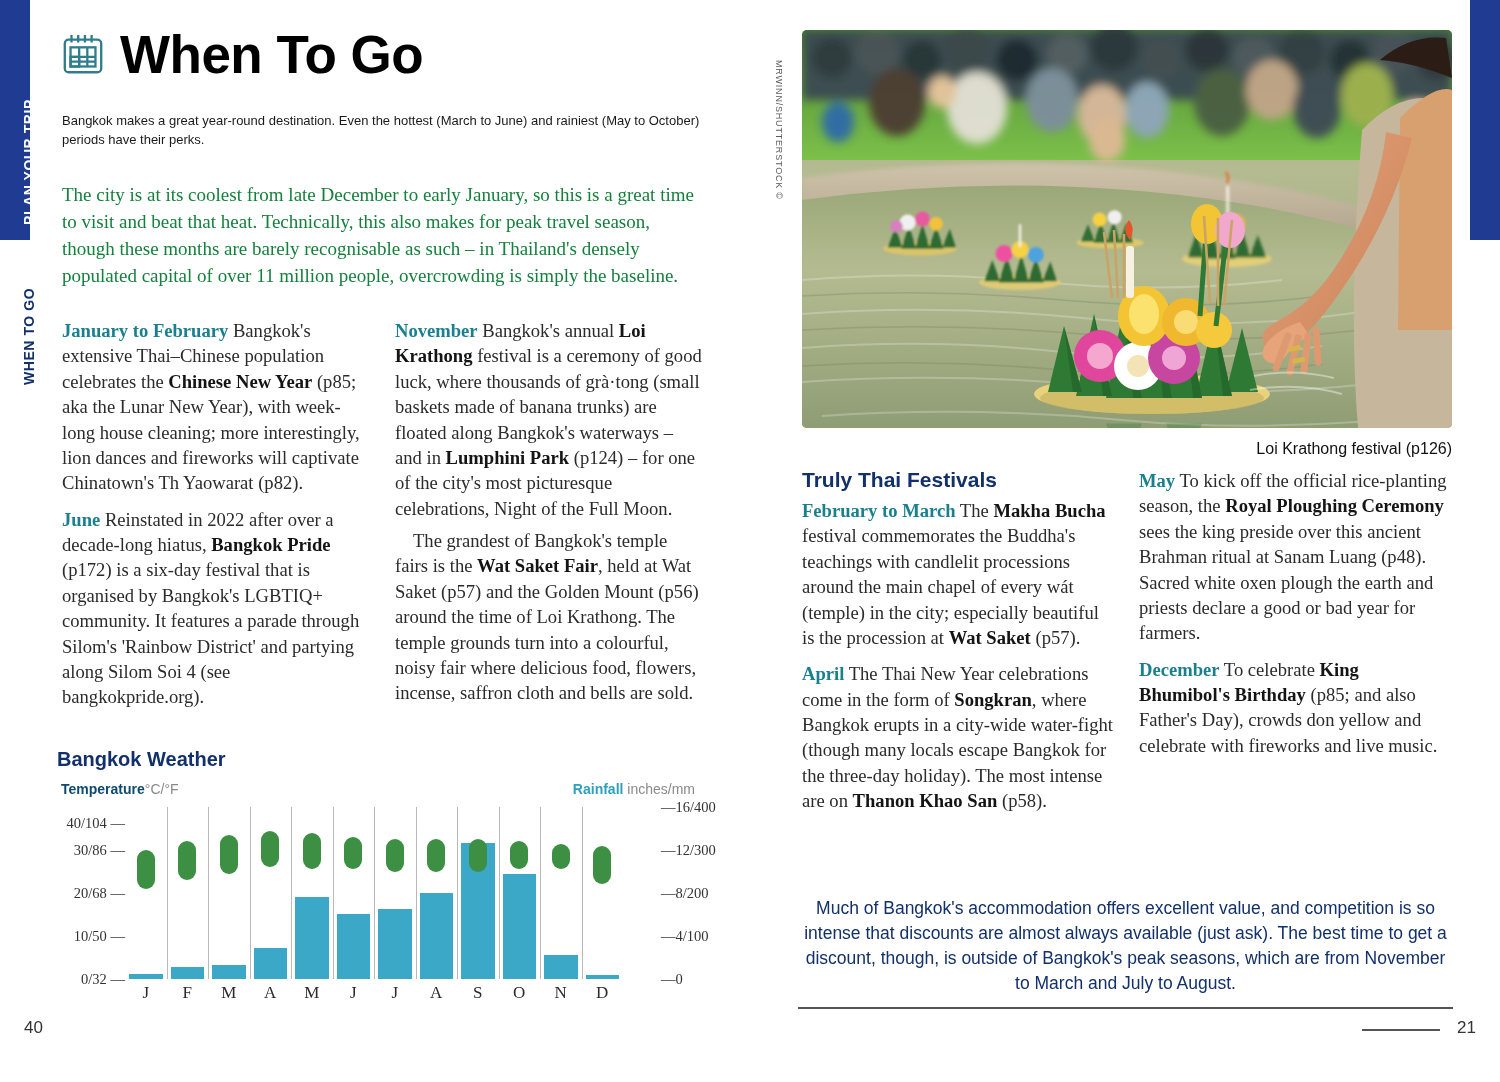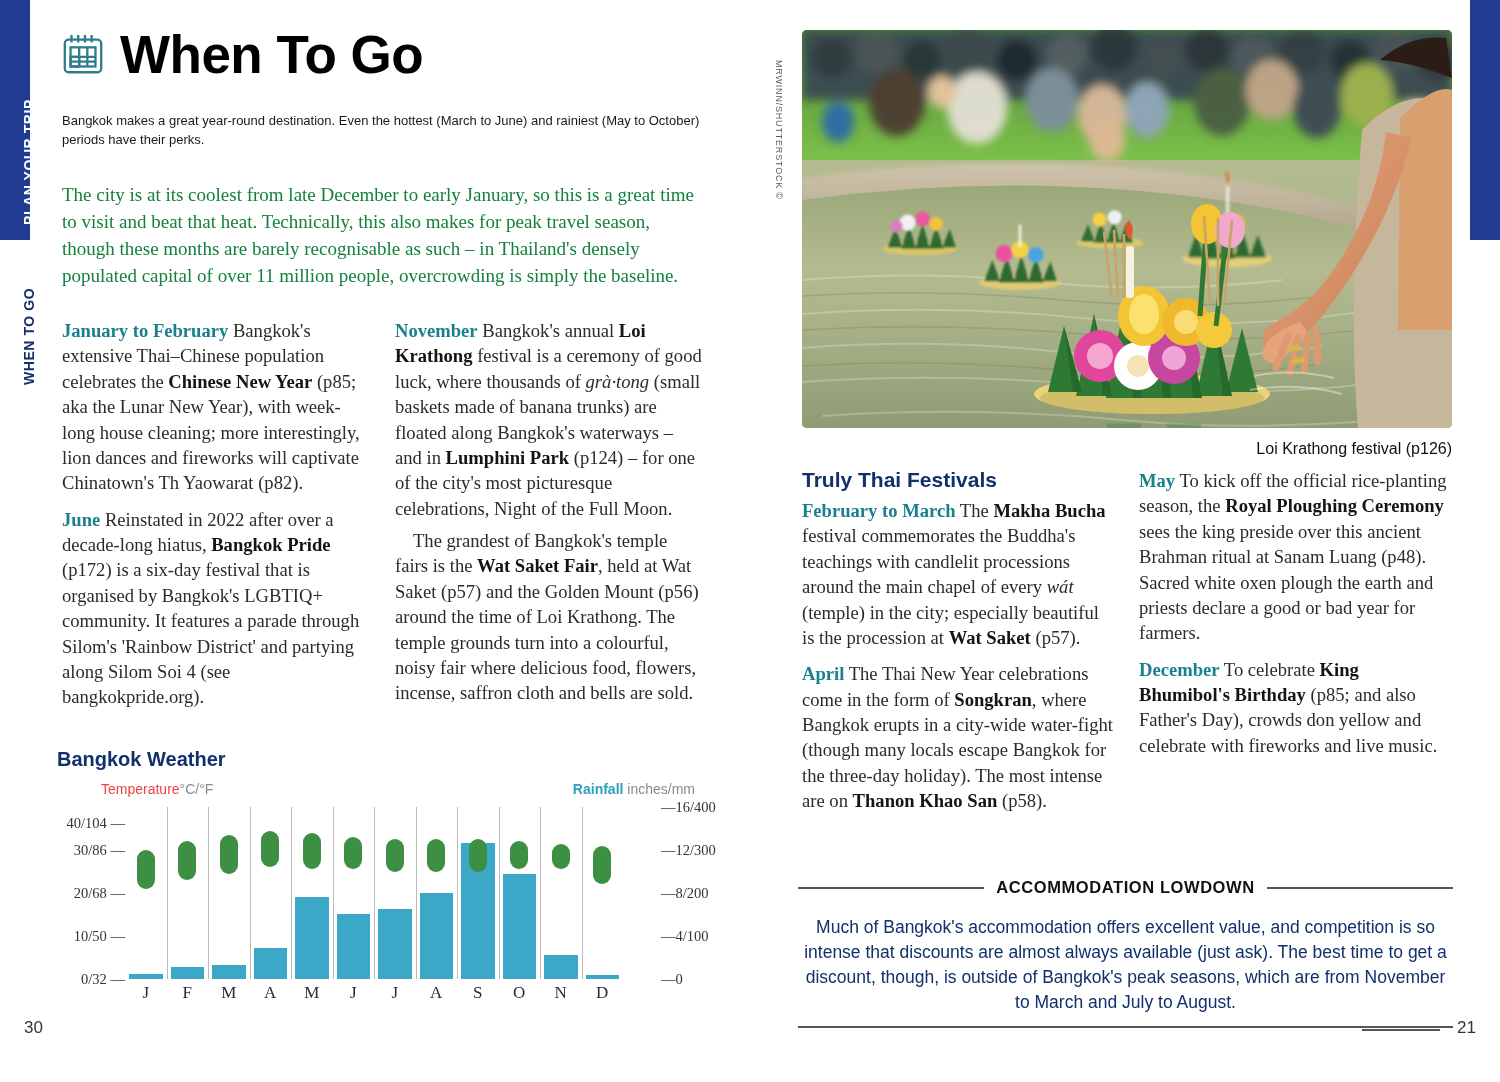--- a/index.html
+++ b/index.html
@@ -61,29 +61,29 @@
   .col { width:307px; }
 
   .ser {
     font-family:"Liberation Serif", serif;
     font-size:18.6px; line-height:1.365; color:#2b2b2b;
     margin:0 0 11px 0; text-align:left;
   }
   .ser.indent { text-indent:18px; margin-top:-4px; }
   .lead { color:#1a7f8e; font-weight:bold; }
   .bd  { font-weight:bold; color:#141414; }
-  .it  { font-style:italic; }
+  .it  { }
 
   
   .chart-wrap { position:absolute; left:55px; top:748px; width:640px; }
   .chart-title { font-size:20px; font-weight:bold; color:#12306b; margin:0 0 10px 2px; }
   .legend-row { position:relative; height:20px; margin:0 0 6px 0; font-size:14px; }
   .leg-temp { position:absolute; left:6px; top:0; }
   .leg-rain { position:absolute; right:0; top:0; }
-  .leg-strong-t { font-weight:normal; color:#ef4444;margin-left:40px; }
+  .leg-strong-t { font-weight:bold; color:#0c4a6e; }
   .leg-strong-r { font-weight:bold; color:#2fa0bc; }
   .leg-unit { color:#8a8a8a; }
 
   .plot {
     position:relative; height:172px; margin-left:70px; margin-right:72px;
     border:0;
   }
   .axis-left, .axis-right {
     position:absolute; top:0; height:100%; width:70px;
     font-size:14.5px; color:#333;
@@ -258,21 +258,21 @@
           <div class="xlab" style="left: 228.25px;">J</div>
           <div class="xlab" style="left: 269.75px;">J</div>
           <div class="xlab" style="left: 311.25px;">A</div>
           <div class="xlab" style="left: 352.75px;">S</div>
           <div class="xlab" style="left: 394.25px;">O</div>
           <div class="xlab" style="left: 435.75px;">N</div>
           <div class="xlab" style="left: 477.25px;">D</div>
         </div>
     </div>
 
-    <div class="pgnum pg-left">30</div>
+    <div class="pgnum pg-left">40</div>
   </div>
 
   <div class="page-right">
 
     <div class="edge-tab right"></div>
 
     <div class="credit">
         <span>MRWINN/SHUTTERSTOCK ©</span>
       </div>
 
@@ -490,25 +490,20 @@
       </div>
       <div class="rcol">
         <div id="fest-col-2">
             <p class="ser"><span class="lead">May</span><span> To kick off the official rice-planting season, the </span><span class="bd">Royal Ploughing Ceremony</span><span> sees the king preside over this ancient Brahman ritual at Sanam Luang (p48). Sacred white oxen plough the earth and priests declare a good or bad year for farmers.</span></p>
             <p class="ser"><span class="lead">December</span><span> To celebrate </span><span class="bd">King Bhumibol's Birthday</span><span> (p85; and also Father's Day), crowds don yellow and celebrate with fireworks and live music.</span></p>
           </div>
       </div>
     </div>
 
     <div class="lowdown">
-      <div class="rule-row">
-        <div class="rule"></div>
-        <div class="lowdown-title">ACCOMMODATION LOWDOWN</div>
-        <div class="rule"></div>
-      </div>
       <div class="lowdown-body">Much of Bangkok's accommodation offers excellent value, and competition is so intense that discounts are almost always available (just ask). The best time to get a discount, though, is outside of Bangkok's peak seasons, which are from November to March and July to August.</div>
       <div class="rule-bottom"></div>
     </div>
 
     <div class="pg-rule-right"></div>
     <div class="pgnum pg-right">21</div>
   </div>
 </div>
 
 </body></html>

